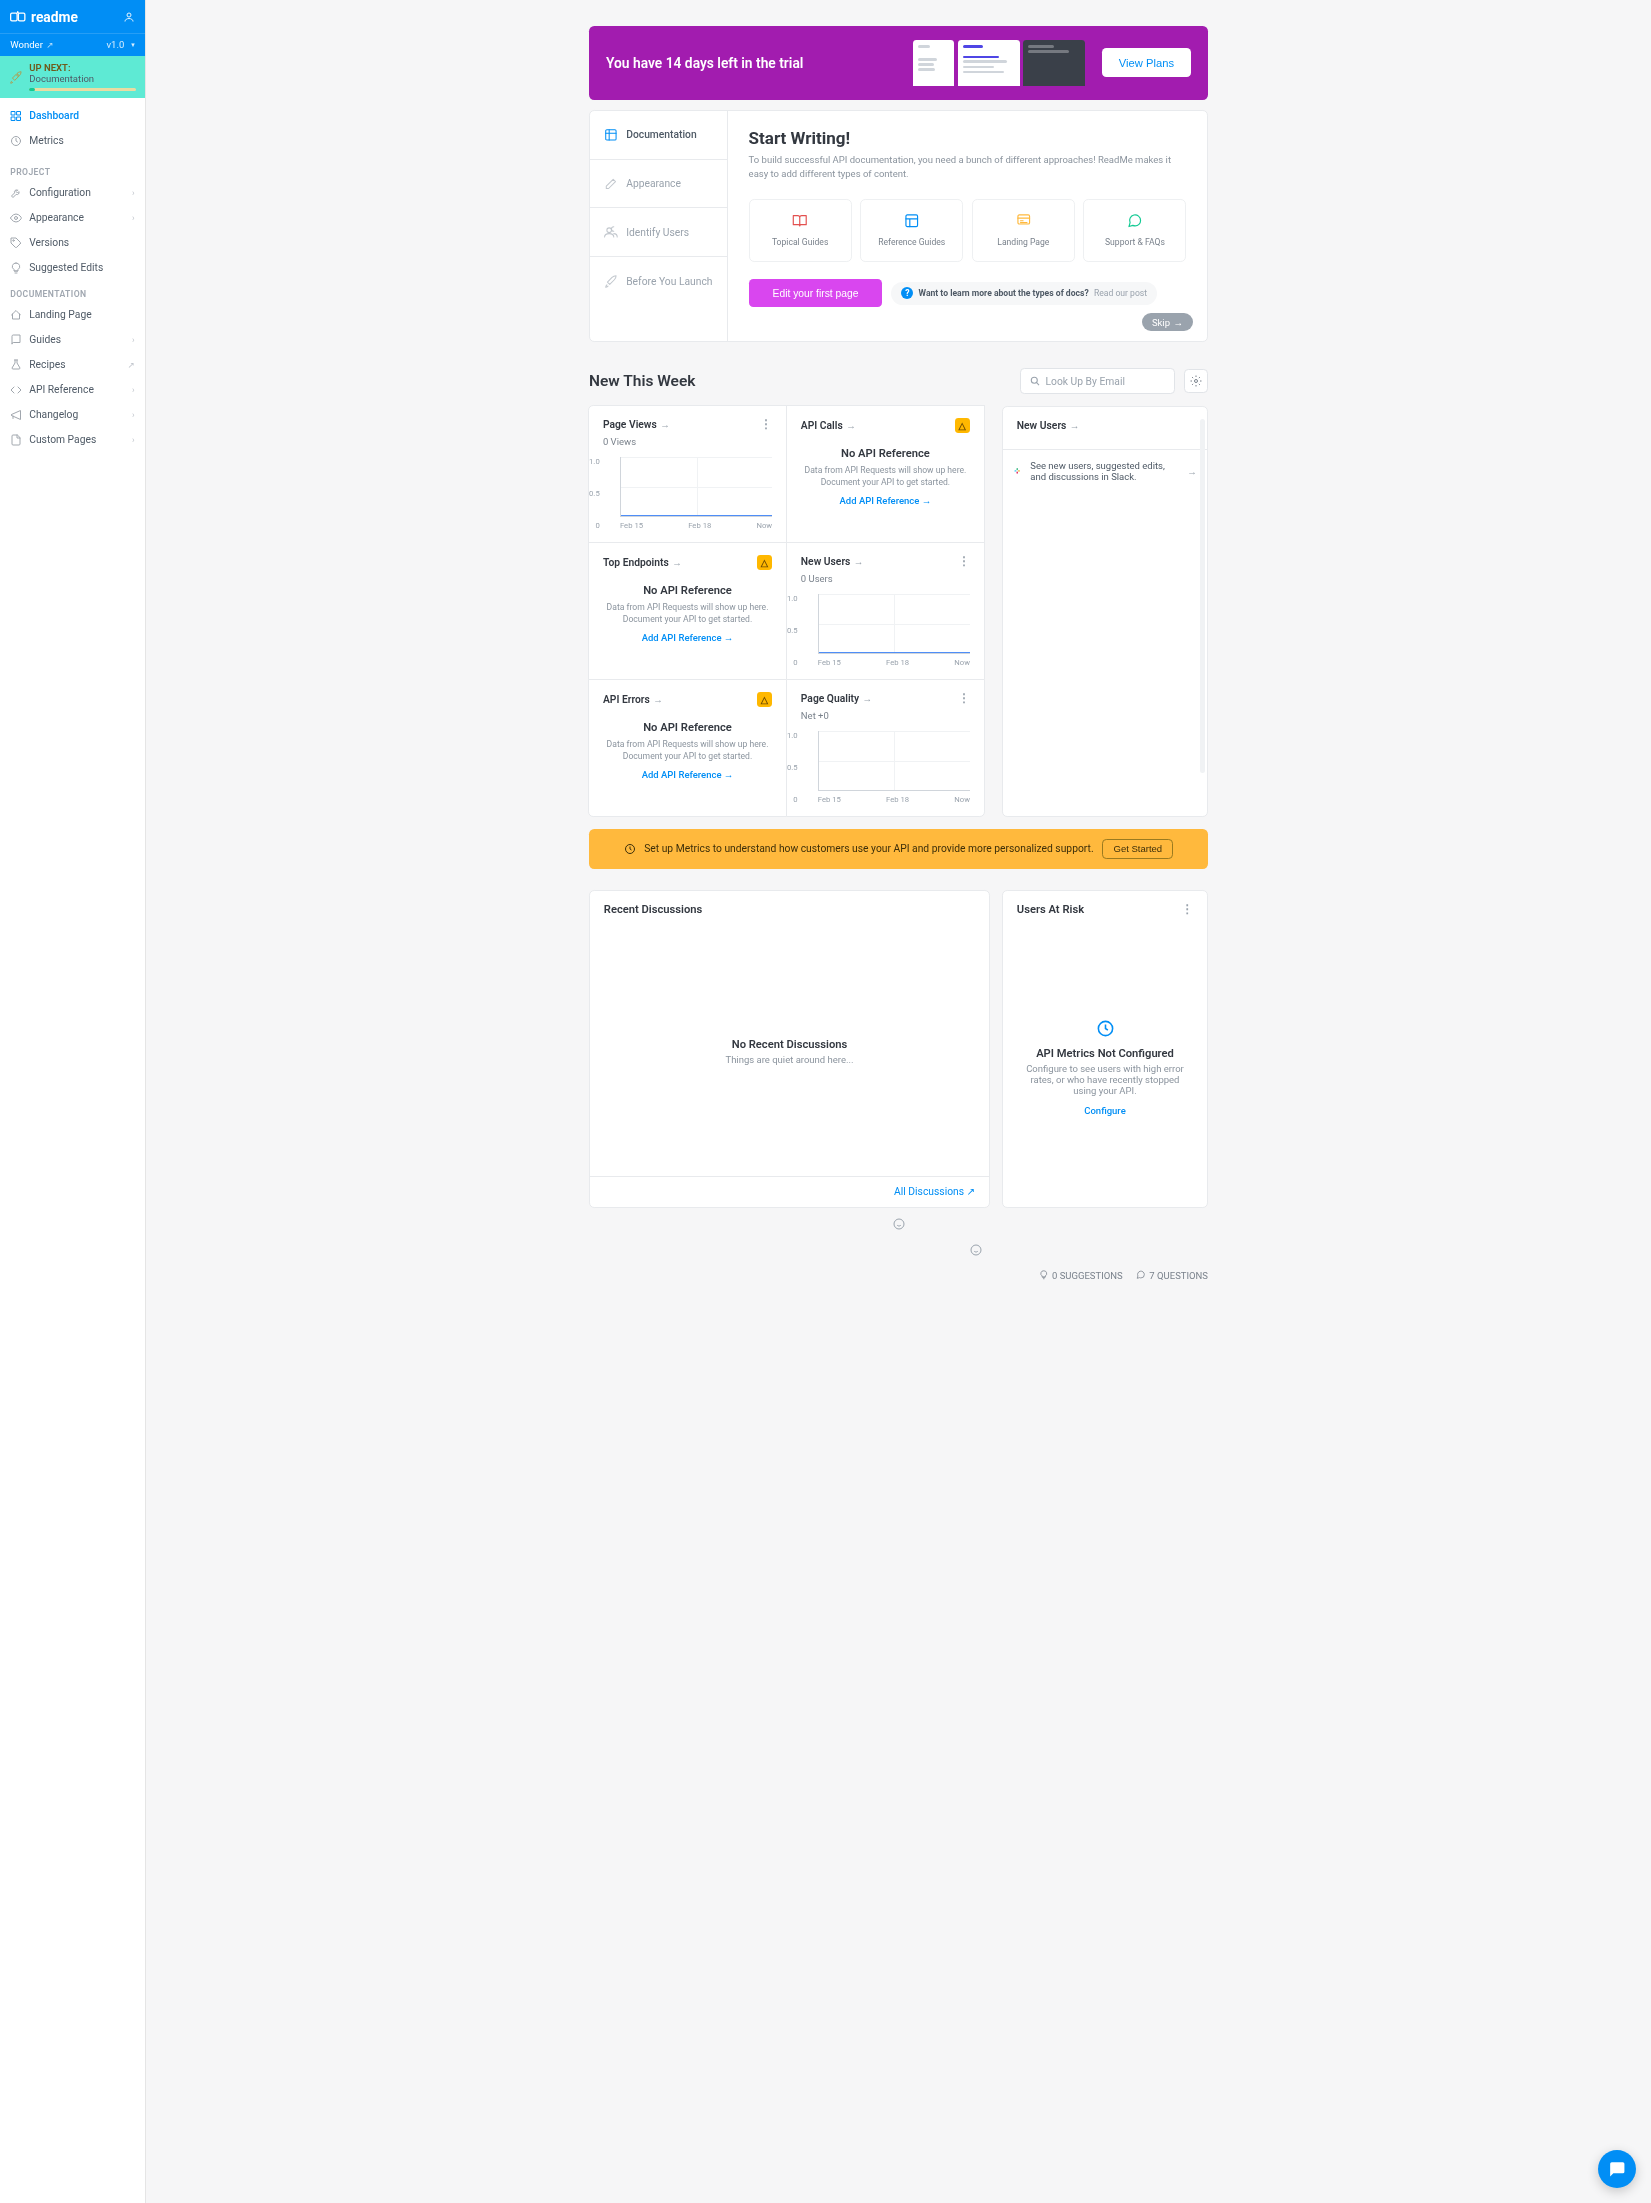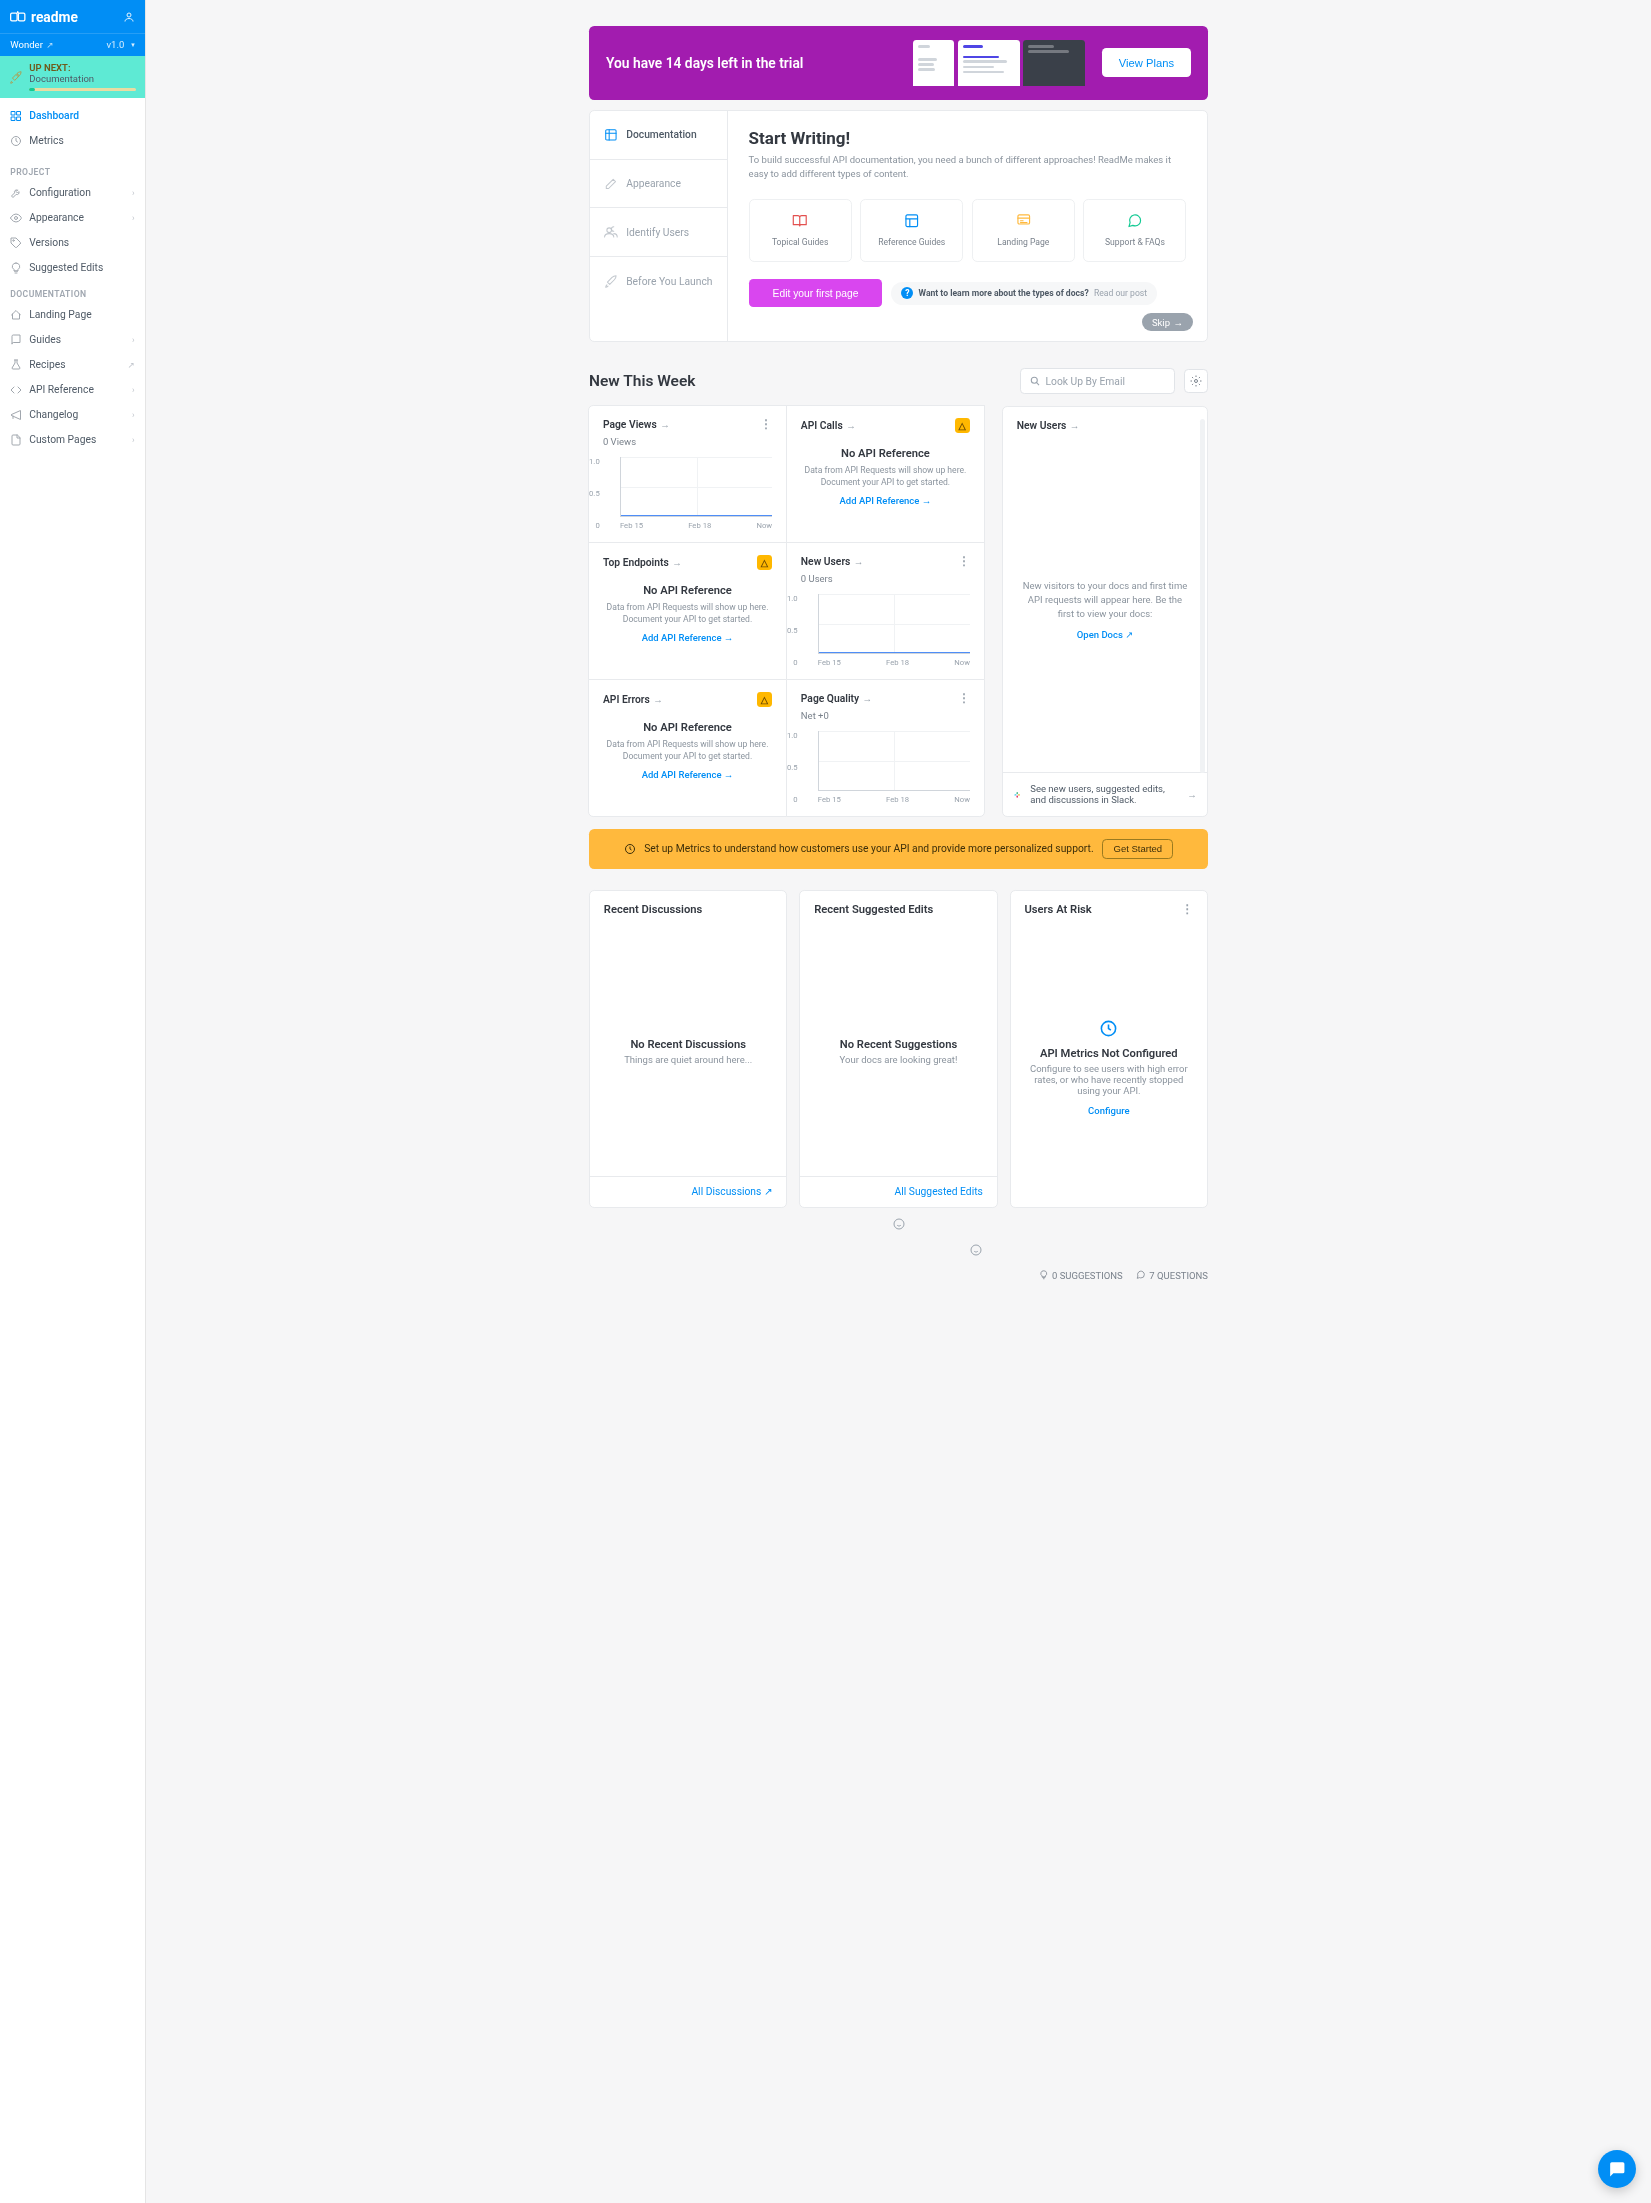--- a/index.html
+++ b/index.html
@@ -499,24 +499,20 @@
       </div>
 
       <div class="newusers-wide" style="width:206px;position:relative">
         <div style="padding:12px 13.8px">
           <div class="widget-head">
             <span>New Users</span>
               <span class="arr">→</span>
           </div>
         </div>
         <div class="newusers-scroll"></div>
-        <div class="newusers-body">
-          <div>New visitors to your docs and first time API requests will appear here. Be the first to view your docs:</div>
-          <div class="noref-link" style="margin-top:6.9px"><span>Open Docs</span> ↗</div>
-        </div>
         <div class="slack-row">
           <svg class="slack-icon" viewBox="0 0 24 24">
               <rect x="4" y="10" width="6" height="4" rx="2" fill="#36C5F0"></rect>
               <rect x="14" y="10" width="6" height="4" rx="2" fill="#ECB22E"></rect>
               <rect x="10" y="4" width="4" height="6" rx="2" fill="#2EB67D"></rect>
               <rect x="10" y="14" width="4" height="6" rx="2" fill="#E01E5A"></rect>
             </svg>
           <span>See new users, suggested edits, and discussions in Slack.</span>
           <span class="arr">→</span>
         </div>
@@ -533,28 +529,20 @@
     </div>
 
     <div class="bottom-row">
       <div class="panel">
         <div class="panel-head">Recent Discussions</div>
         <div class="panel-body">
           <div class="panel-empty-title">No Recent Discussions</div>
           <div class="panel-empty-sub">Things are quiet around here...</div>
         </div>
         <div class="panel-foot"><span>All Discussions</span> ↗</div>
-      </div>
-      <div class="panel">
-        <div class="panel-head">Recent Suggested Edits</div>
-        <div class="panel-body">
-          <div class="panel-empty-title">No Recent Suggestions</div>
-          <div class="panel-empty-sub">Your docs are looking great!</div>
-        </div>
-        <div class="panel-foot"><span>All Suggested Edits</span></div>
       </div>
       <div class="panel" style="max-width:206px">
         <div class="panel-head">
             <span>Users At Risk</span>
             <span class="widget-menu" style="margin-left:auto">⋮</span>
           </div>
         <div class="panel-body">
           <svg class="panel-icon" viewBox="0 0 24 24" fill="none" stroke="currentColor" stroke-width="2">
               <circle cx="12" cy="12" r="9"></circle>
               <path d="M12 7v5l3 2"></path>

